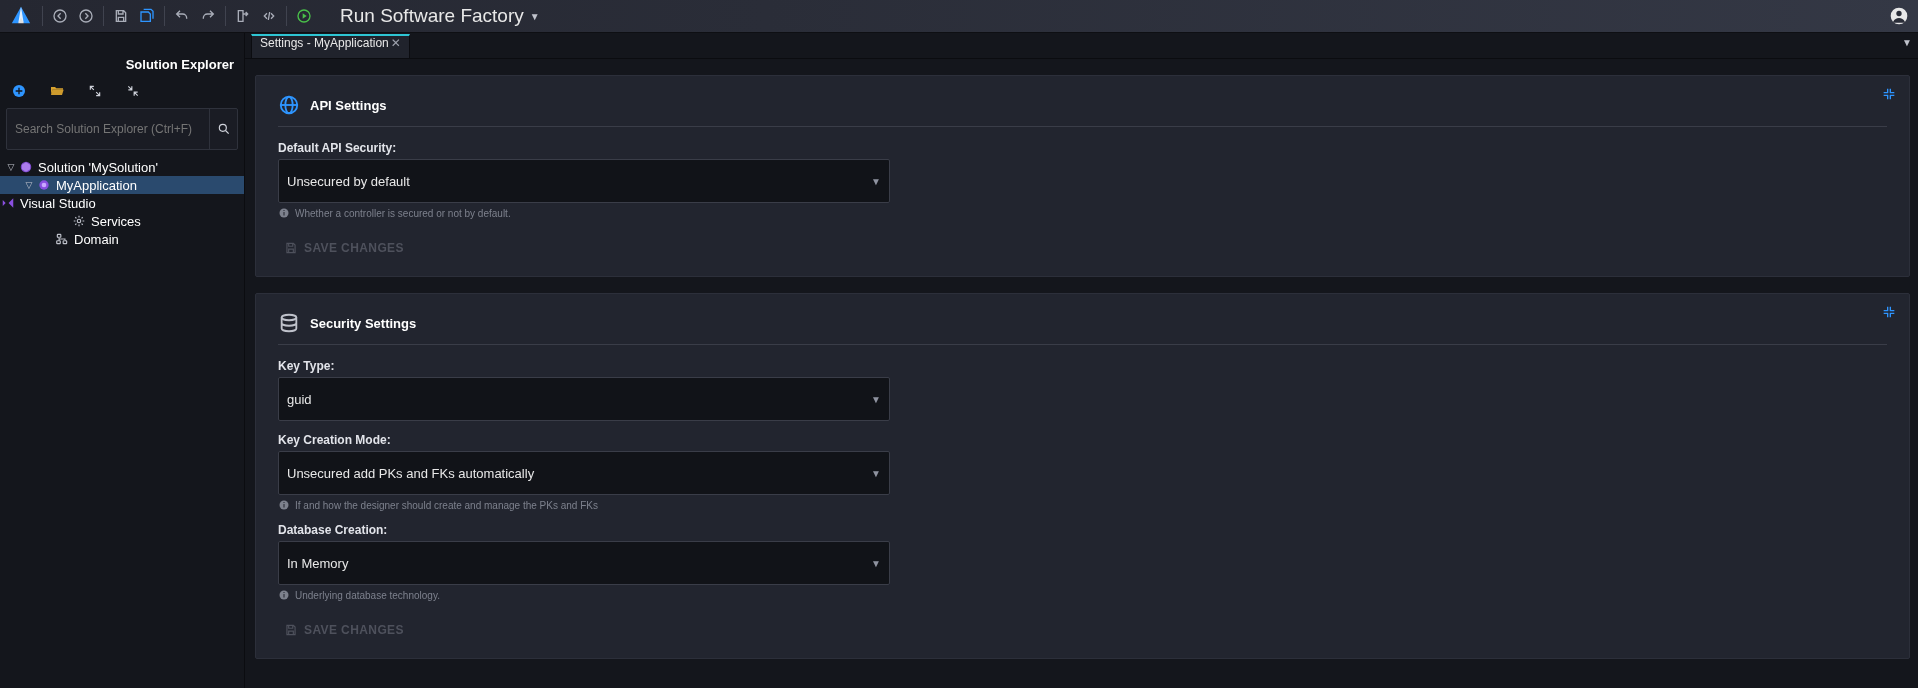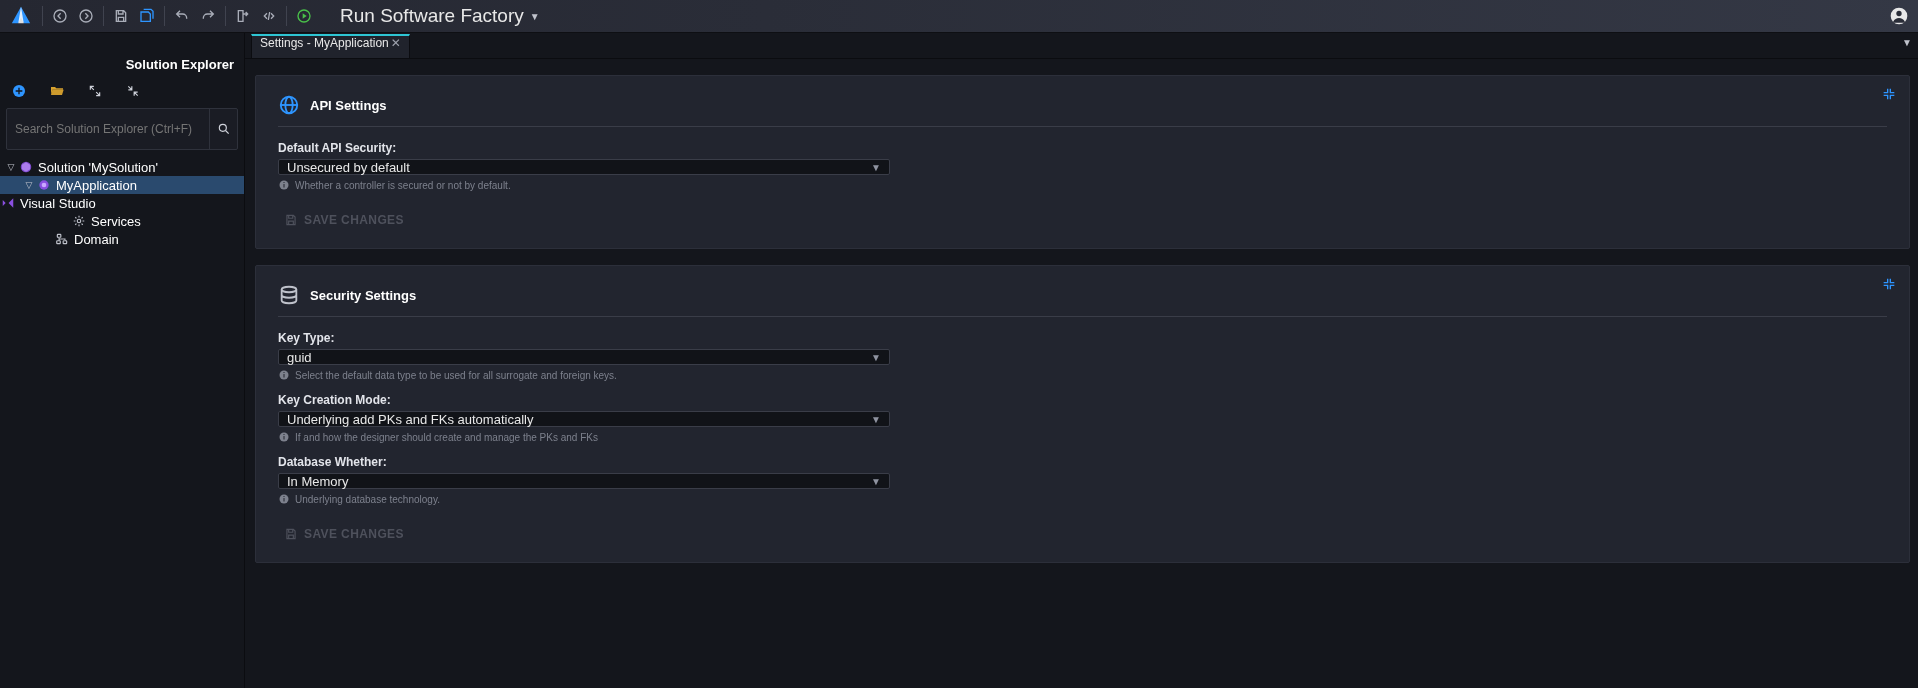--- a/index.html
+++ b/index.html
@@ -195,21 +195,21 @@
     color:#2e95ff;
   }
   .field { margin-bottom:12px; }
   .field-label {
     font-size:12px; font-weight:600;
     color:#e2e4ea;
     margin-bottom:4px;
   }
   .select {
     width:612px;
-    height:16px;
+    height:44px;
     background:#111318;
     border:1px solid #3a3d48;
     border-radius:2px;
     display:flex; align-items:center;
     padding:0 8px;
     justify-content:space-between;
     color:#e8e8e8;
     font-size:13px;
   }
   .select .caret { color:#8f93a0; font-size:10px;}
@@ -472,48 +472,40 @@
           <h2>Security Settings</h2>
         </div>
         <hr>
         
         <div class="field">
           <div class="field-label">Key Type:</div>
           <div class="select">
             <span>guid</span>
             <span class="caret">▼</span>
           </div>
-          <div class="hint">
-            <svg viewBox="0 0 24 24">
-                <circle cx="12" cy="12" r="9" fill="currentColor"></circle>
-                <rect x="11" y="10" width="2" height="7" fill="#22252f"></rect>
-                <rect x="11" y="6" width="2" height="2" fill="#22252f"></rect>
-              </svg>
-            <span>Select the default data type to be used for all surrogate and foreign keys.</span>
-          </div>
         </div>
         
         <div class="field">
           <div class="field-label">Key Creation Mode:</div>
           <div class="select">
-            <span>Underlying add PKs and FKs automatically</span>
+            <span>Unsecured add PKs and FKs automatically</span>
             <span class="caret">▼</span>
           </div>
           <div class="hint">
             <svg viewBox="0 0 24 24">
                 <circle cx="12" cy="12" r="9" fill="currentColor"></circle>
                 <rect x="11" y="10" width="2" height="7" fill="#22252f"></rect>
                 <rect x="11" y="6" width="2" height="2" fill="#22252f"></rect>
               </svg>
             <span>If and how the designer should create and manage the PKs and FKs</span>
           </div>
         </div>
         
         <div class="field">
-          <div class="field-label">Database Whether:</div>
+          <div class="field-label">Database Creation:</div>
           <div class="select">
             <span>In Memory</span>
             <span class="caret">▼</span>
           </div>
           <div class="hint">
             <svg viewBox="0 0 24 24">
                 <circle cx="12" cy="12" r="9" fill="currentColor"></circle>
                 <rect x="11" y="10" width="2" height="7" fill="#22252f"></rect>
                 <rect x="11" y="6" width="2" height="2" fill="#22252f"></rect>
               </svg>

